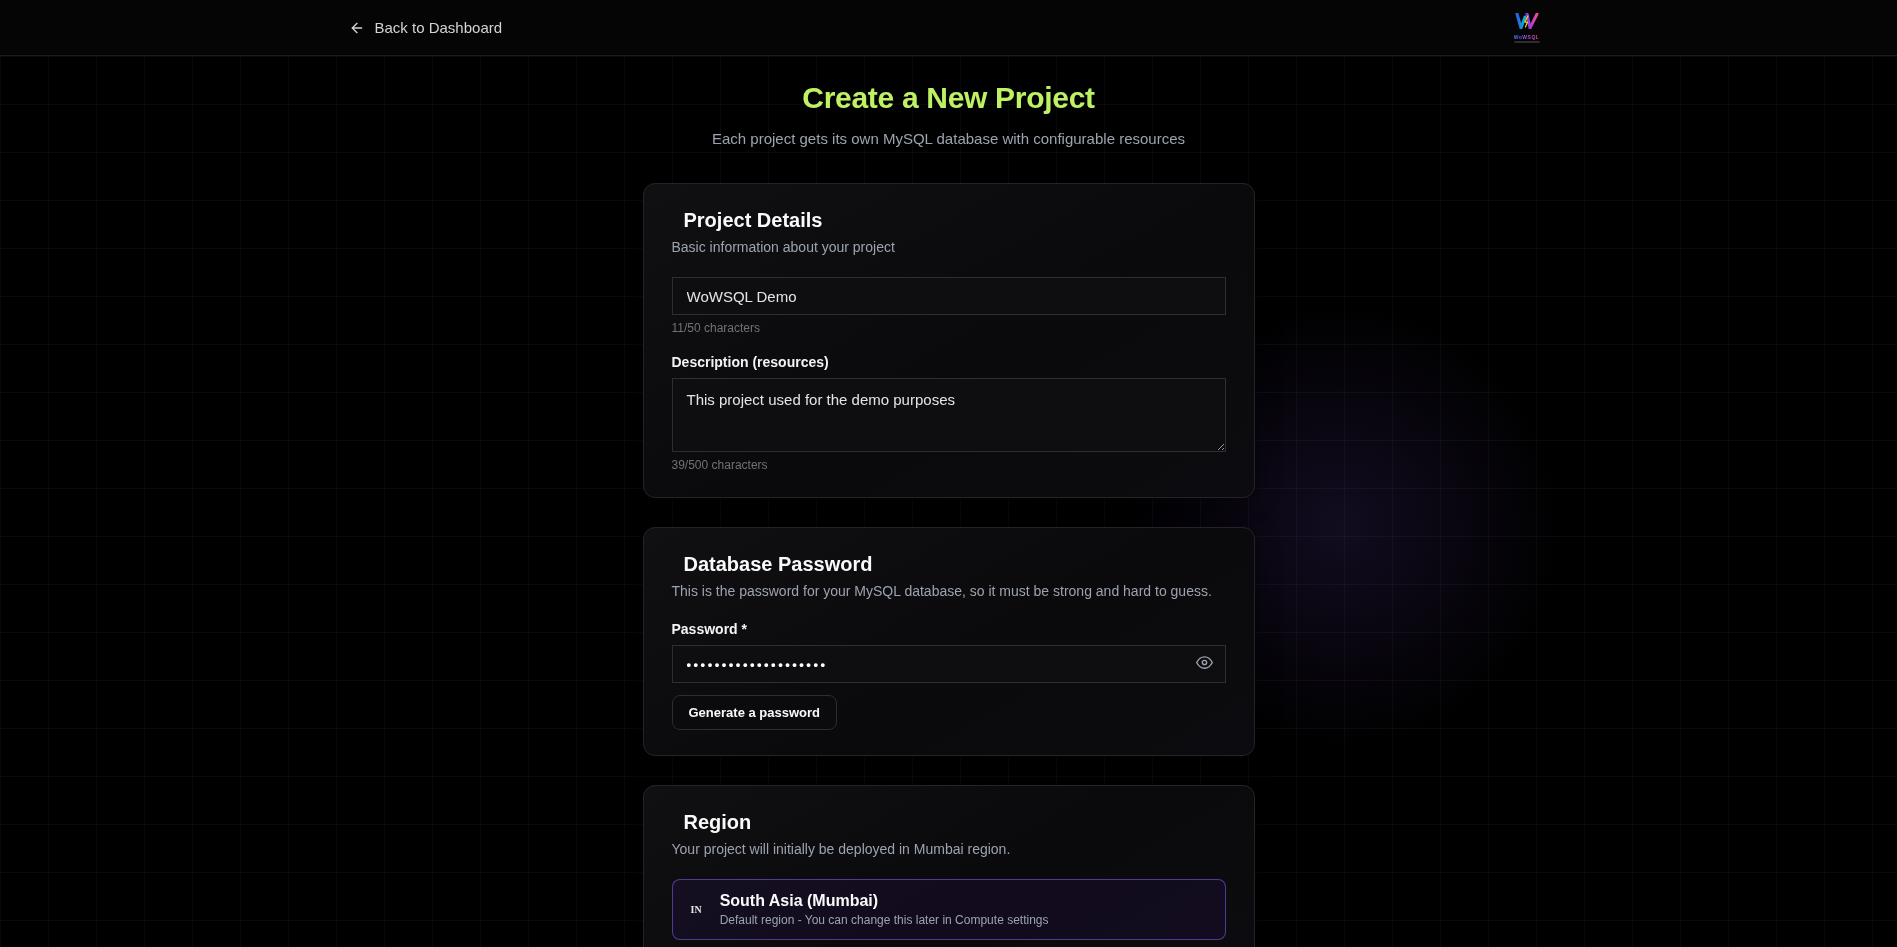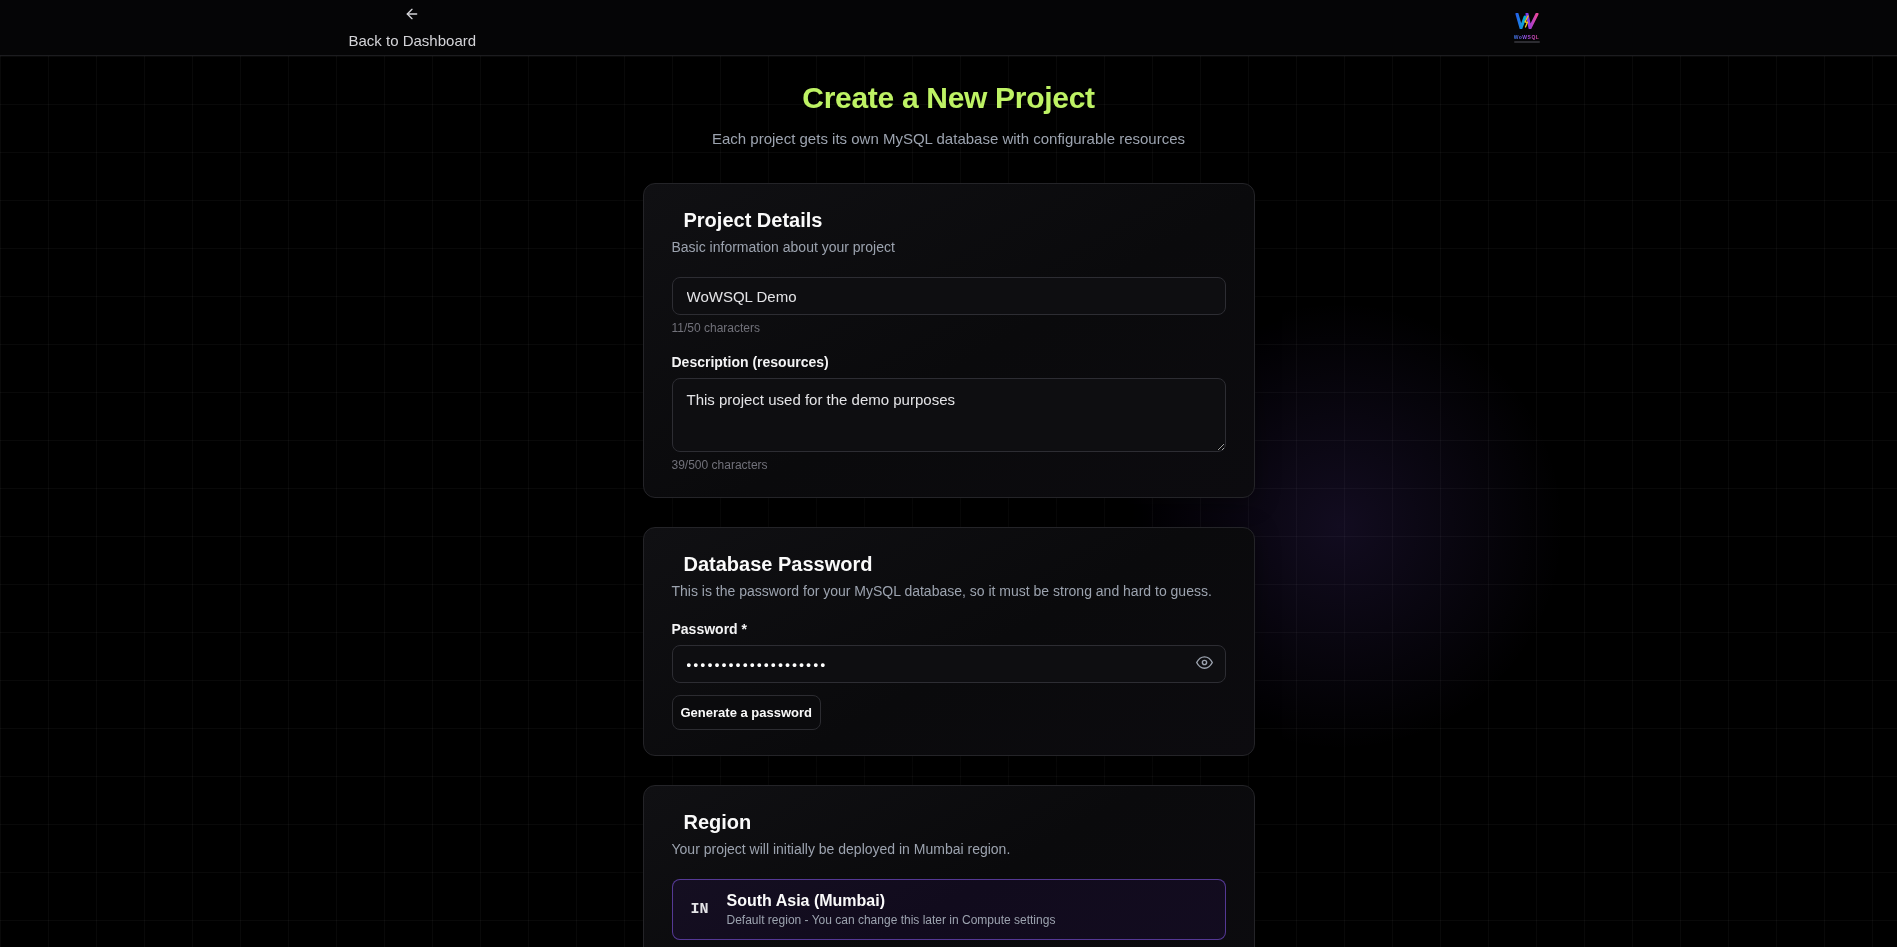--- a/index.html
+++ b/index.html
@@ -27,21 +27,20 @@
   }
   .topbar-inner {
     width: 1200px; height: 100%; margin: 0 auto;
     display: flex; align-items: center; justify-content: space-between;
   }
   .back-btn {
     display: flex; align-items: center; gap: 10px;
     background: none; border: none; cursor: pointer;
     color: #d4d4d8; font-size: 15px; font-weight: 500;
     font-family: inherit;
-    flex-direction: column;
   }
   .back-btn svg { display: block; }
   .logo {
     display: flex; flex-direction: column; align-items: center; gap: 1px;
     width: 44px; cursor: pointer;
   }
   .logo-text {
     font-size: 5px; font-weight: 700; letter-spacing: .5px;
     background: linear-gradient(90deg, #3b82f6, #a855f7, #ec4899);
     -webkit-background-clip: text; background-clip: text; color: transparent;
@@ -67,21 +66,21 @@
     margin-bottom: 29px;
     box-shadow: 0 4px 24px rgba(0,0,0,0.4);
   }
   .card-title { font-size: 20px; font-weight: 700; color: #fafafa; margin-bottom: 7px; padding-left: 12px; }
   .card-desc { font-size: 14px; color: #9ca3af; margin-bottom: 22px; }
   .field-label { font-size: 14px; font-weight: 600; color: #f4f4f5; margin-bottom: 8px; display: block; }
   .text-input, .text-area {
     width: 100%;
     background: #0e0e11;
     border: 1px solid #2d2d33;
-    border-radius: 8px;
+    border-radius: 0;
     color: #e4e4e7;
     font-size: 15px;
     font-family: inherit;
     padding: 10px 14px;
     outline: none;
     display: block;
   }
   .text-input { height: 38px; }
   .text-area { height: 74px; resize: vertical; line-height: 1.4; }
   .helper-text { font-size: 12px; color: #71717a; margin-top: 6px; }
@@ -97,34 +96,34 @@
     display: flex; align-items: center;
   }
   .generate-btn {
     margin-top: 12px;
     background: #0b0b0d;
     border: 1px solid #2c2c31;
     border-radius: 8px;
     color: #fafafa;
     font-size: 13px; font-weight: 600;
     font-family: inherit;
-    padding: 9px 8px;
+    padding: 9px 16px;
     cursor: pointer;
   }
   .region-box {
     display: flex; align-items: center; gap: 18px;
     background: rgba(91, 33, 182, 0.10);
     border: 1px solid rgba(139, 92, 246, 0.55);
     border-radius: 8px;
     padding: 12px 18px;
     cursor: pointer;
   }
   .region-code {
-    font-family: Liberation Mono, monospace;
-    font-size: 15px; font-weight: 700; color: #e4e4e7;
+    font-family: Liberation Serif, serif;
+    font-size: 10px; font-weight: 700; color: #e4e4e7;
   }
   .region-name { font-size: 16px; font-weight: 600; color: #fafafa; margin-bottom: 3px; }
   .region-note { font-size: 12px; color: #9ca3af; }
 </style>
 </head>
 <body>
 
 <div class="bg-layer"></div>
 
 <header class="topbar">

